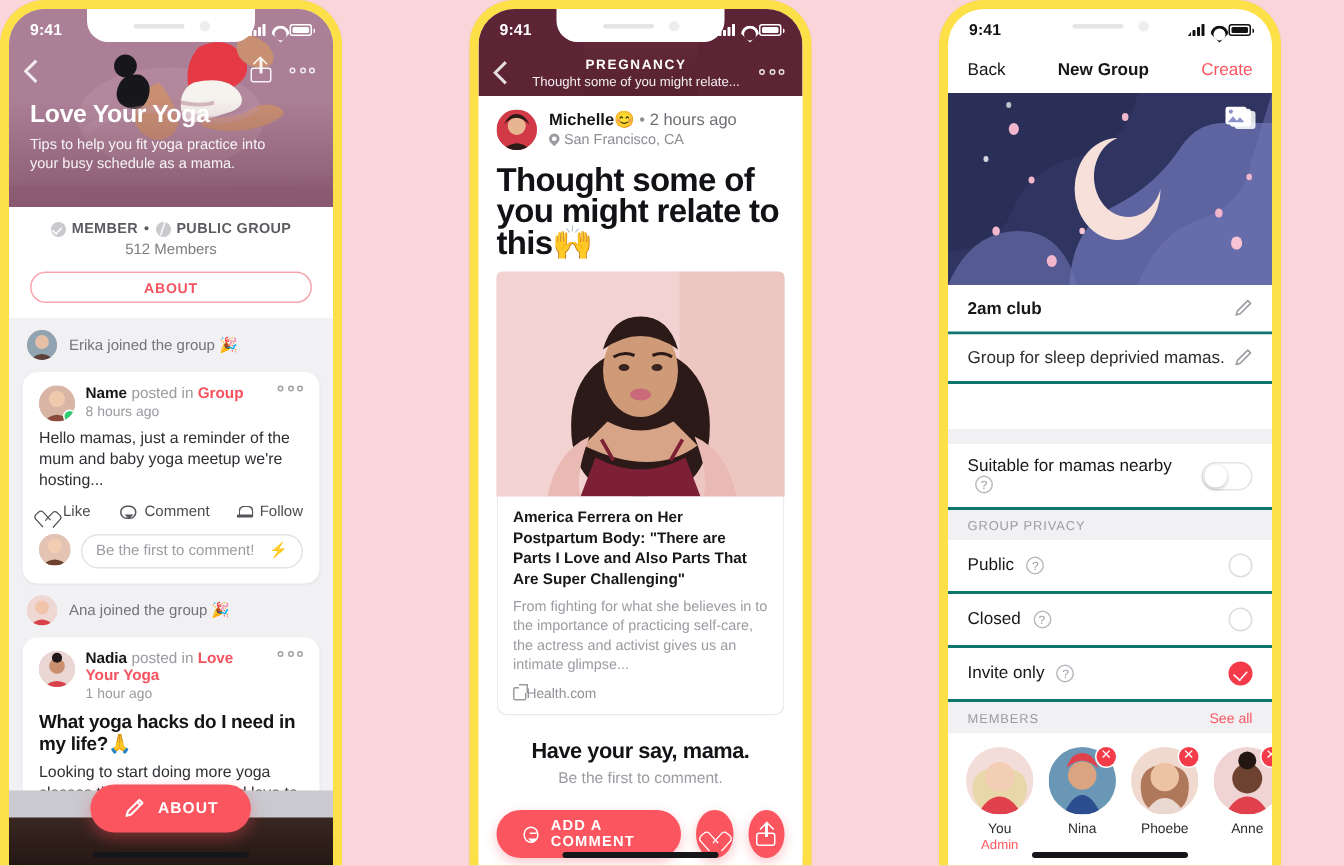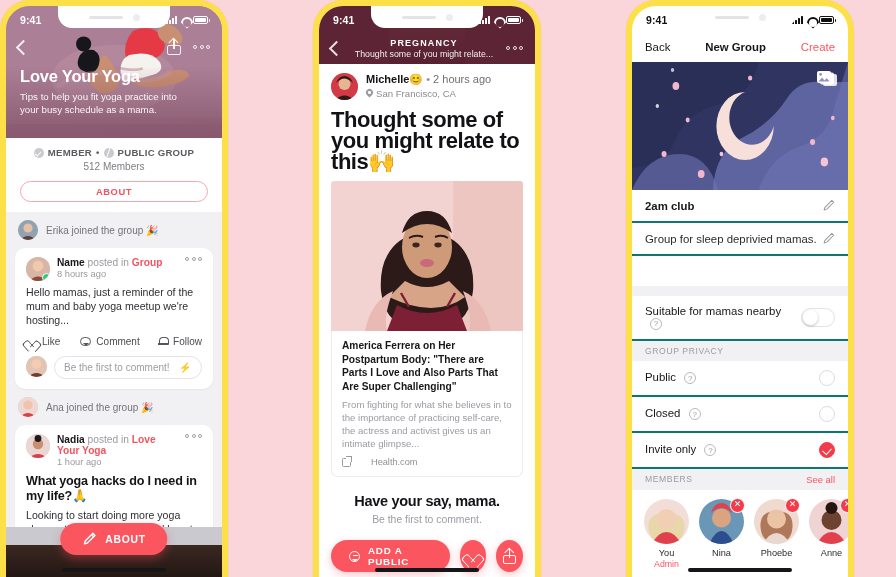--- a/index.html
+++ b/index.html
@@ -189,21 +189,21 @@
   .pin::before{content:"";position:absolute;left:0;top:0;width:7px;height:7px;border-radius:50% 50% 50% 0;
     background:#9a9aa1;transform:rotate(-45deg);}
   .pin::after{content:"";position:absolute;left:2.4px;top:2.2px;width:2.4px;height:2.4px;border-radius:50%;background:#fff;}
   .p2-title { font-size:22px; font-weight:bold; color:#121216; line-height:21px;
     margin-top:9px; letter-spacing:-.45px; }
   .p2-photo { margin-top:9px; height:150px; border-radius:4px 4px 0 0; overflow:hidden; position:relative;
     background:linear-gradient(110deg,#f4d6d6 0%,#f0cdcd 48%,#efc5c2 100%); }
   .link-card { border:1px solid #ececf0; border-top:none; border-radius:0 0 7px 7px; padding:8px 10px 9px; }
   .lc-title { font-size:10.2px; font-weight:bold; color:#17171a; line-height:13.5px; }
   .lc-desc { font-size:9.6px; color:#9b9ba2; line-height:13px; margin-top:5px; }
-  .lc-src { display:flex; align-items:center; gap:20px; margin-top:7px; font-size:9.2px; color:#8f8f96; }
+  .lc-src { display:flex; align-items:center; gap:0; margin-top:7px; font-size:9.2px; color:#8f8f96; }
   .ext { width:9px;height:9px;border:1.2px solid #9a9aa1;border-radius:1.5px;position:relative; }
   .ext::after{content:"";position:absolute;right:-2px;top:-2.5px;width:5px;height:5px;
     border-top:1.2px solid #9a9aa1;border-right:1.2px solid #9a9aa1;background:#fff;}
 
   .p2-cta { text-align:center; margin-top:16px; }
   .p2-cta h3 { font-size:14.5px; font-weight:bold; color:#131317; letter-spacing:-.3px; }
   .p2-cta p { font-size:10.4px; color:#9b9ba2; margin-top:5px; }
   .p2-actions { display:flex; align-items:center; justify-content:center; gap:10px; margin-top:15px; }
   .pill-btn { background:#fb5660; color:#fff; height:32px; border-radius:17px; padding:0 18px;
     display:flex; align-items:center; gap:8px; font-size:9.8px; font-weight:bold; letter-spacing:.8px;
@@ -562,21 +562,21 @@
         </div>
 
         <div class="p2-cta">
           <h3>Have your say, mama.</h3>
           <p>Be the first to comment.</p>
         </div>
 
         <div class="p2-actions">
           <div class="pill-btn">
             <span class="ic-bubble-w"></span>
-            <span>ADD A PUBLIC</span>
+            <span>ADD A COMMENT</span>
           </div>
           <div class="round-btn">
             <span class="ic-heart-w"></span>
           </div>
           <div class="round-btn">
             <span class="ic-share-w">
                 <span class="b"></span>
                 <span class="a"></span>
               </span>
           </div>

